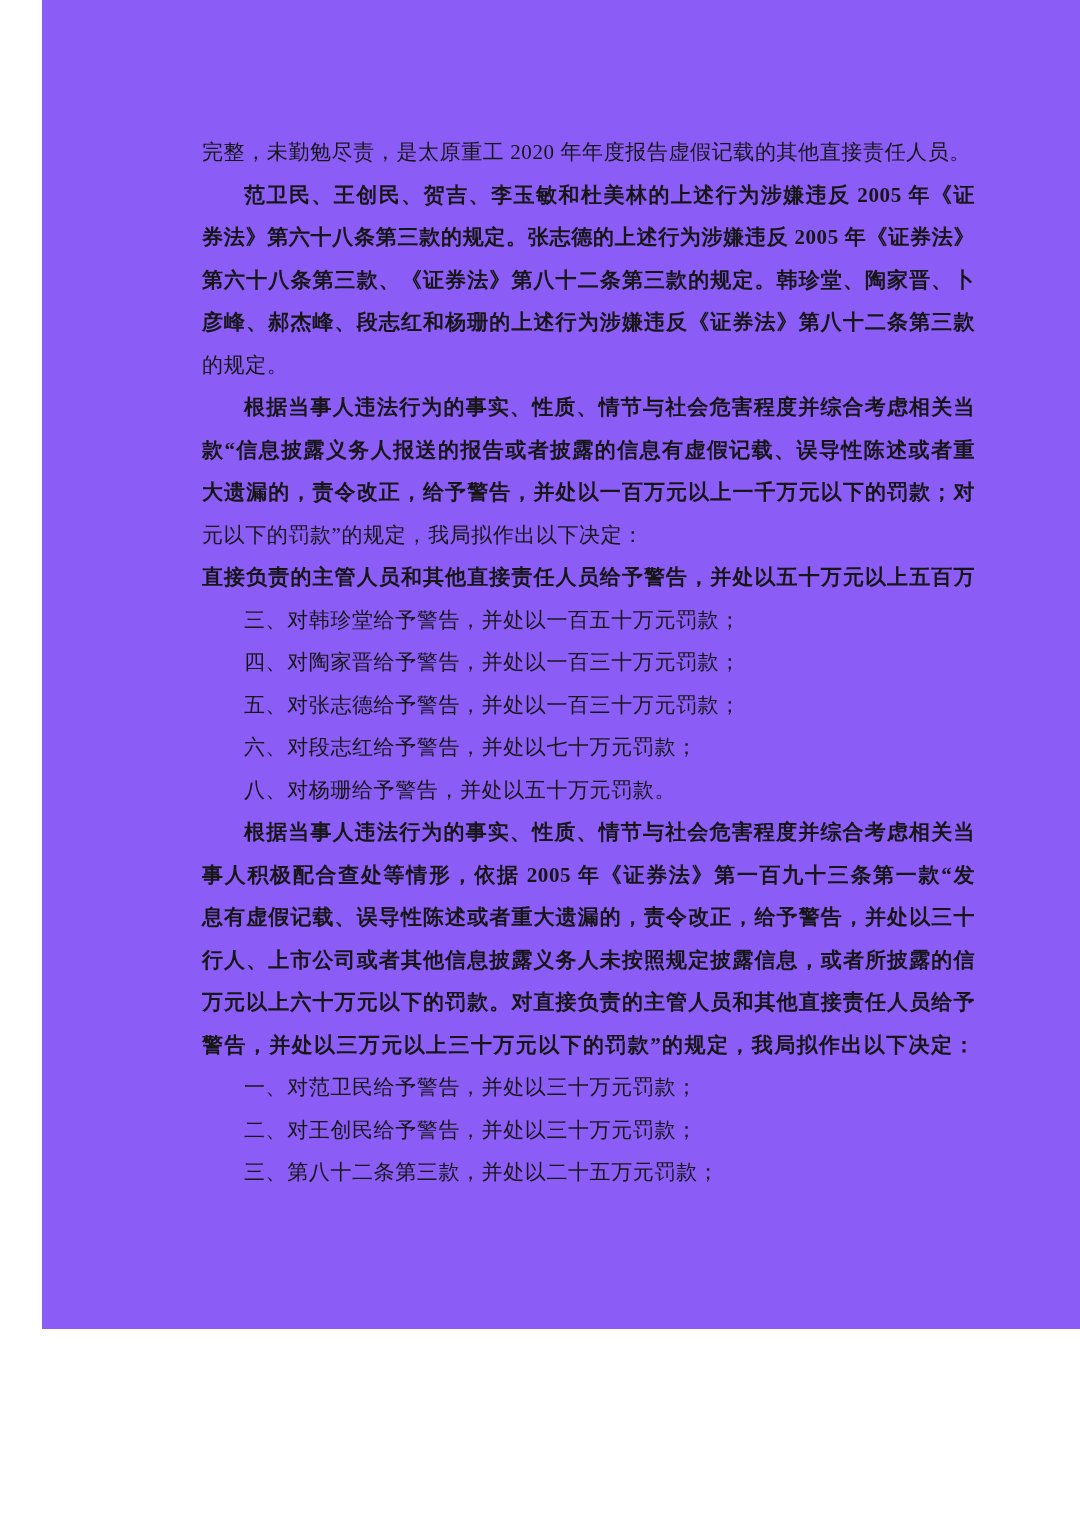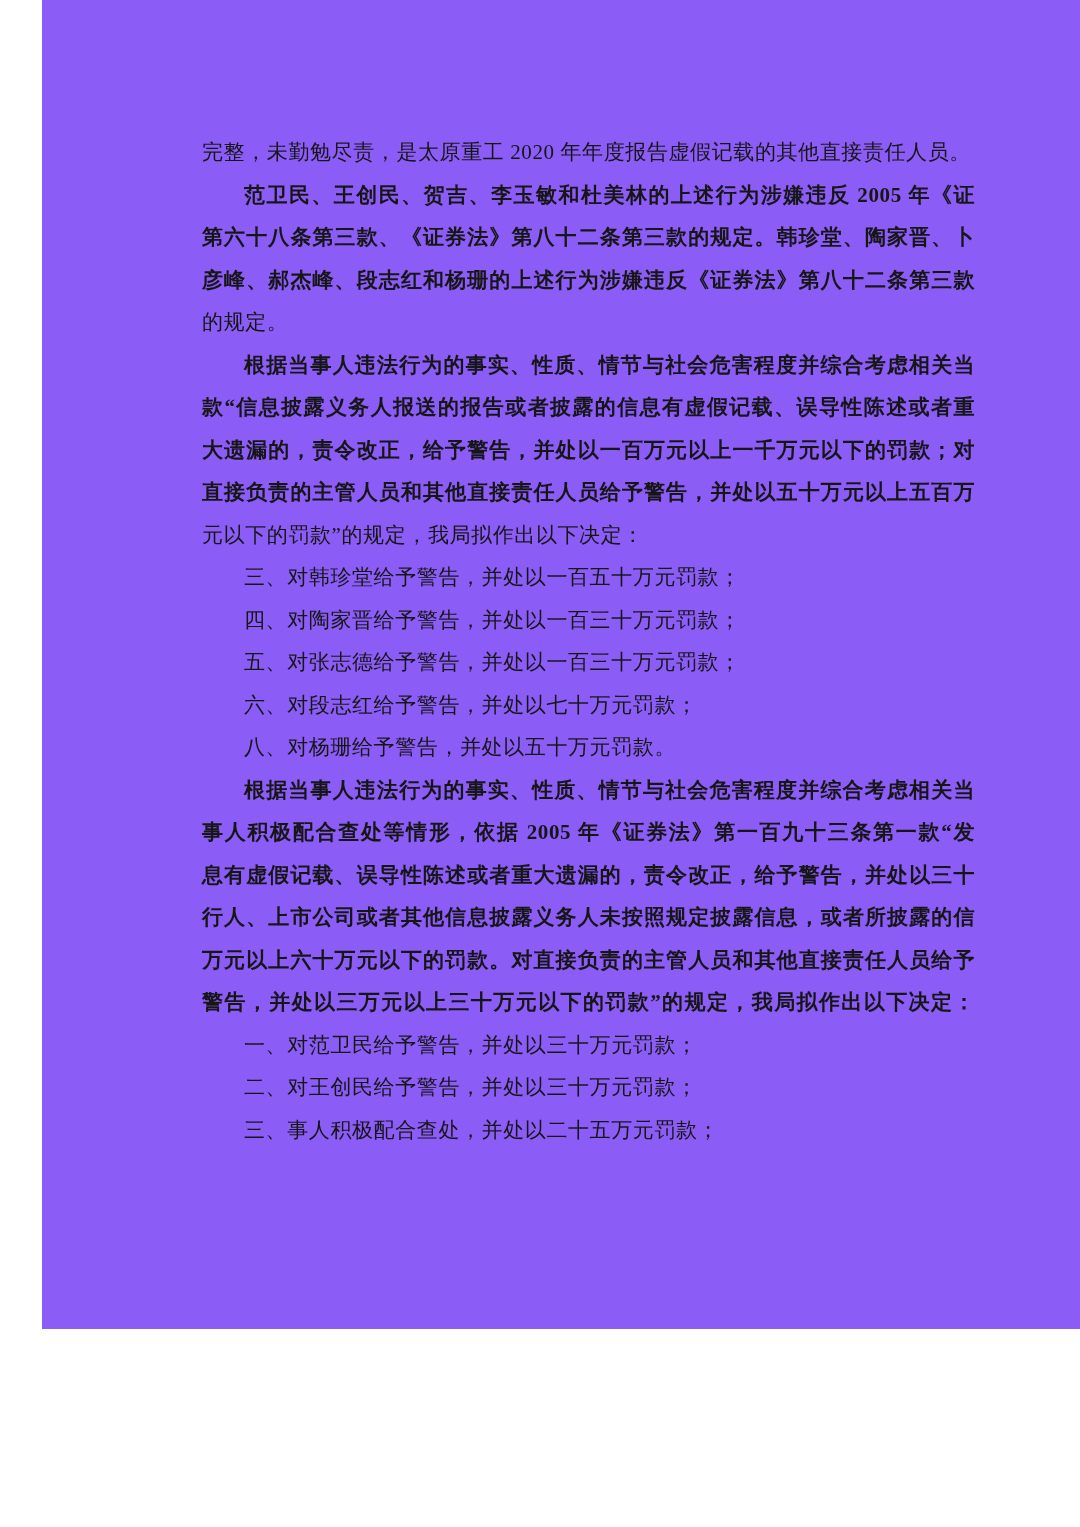--- a/index.html
+++ b/index.html
@@ -40,36 +40,37 @@
     text-indent: 42px;
   }
 </style>
 </head>
 <body>
 
 <div class="page">
   <div class="text-block">
       <div class="line">完整，未勤勉尽责，是太原重工 2020 年年度报告虚假记载的其他直接责任人员。</div>
       <div class="line indent fill">范卫民、王创民、贺吉、李玉敏和杜美林的上述行为涉嫌违反 2005 年《证</div>
+      <div class="line fill">券法》第六十八条第三款的规定。张志德的上述行为涉嫌违反 2005 年《证券法》</div>
       <div class="line fill">第六十八条第三款、《证券法》第八十二条第三款的规定。韩珍堂、陶家晋、卜</div>
       <div class="line fill">彦峰、郝杰峰、段志红和杨珊的上述行为涉嫌违反《证券法》第八十二条第三款</div>
       <div class="line">的规定。</div>
       <div class="line indent fill">根据当事人违法行为的事实、性质、情节与社会危害程度并综合考虑相关当</div>
       <div class="line fill">款“信息披露义务人报送的报告或者披露的信息有虚假记载、误导性陈述或者重</div>
       <div class="line fill">大遗漏的，责令改正，给予警告，并处以一百万元以上一千万元以下的罚款；对</div>
+      <div class="line">元以下的罚款”的规定，我局拟作出以下决定：</div>
       <div class="line fill">直接负责的主管人员和其他直接责任人员给予警告，并处以五十万元以上五百万</div>
-      <div class="line">元以下的罚款”的规定，我局拟作出以下决定：</div>
       <div class="line indent">三、对韩珍堂给予警告，并处以一百五十万元罚款；</div>
       <div class="line indent">四、对陶家晋给予警告，并处以一百三十万元罚款；</div>
       <div class="line indent">五、对张志德给予警告，并处以一百三十万元罚款；</div>
       <div class="line indent">六、对段志红给予警告，并处以七十万元罚款；</div>
       <div class="line indent">八、对杨珊给予警告，并处以五十万元罚款。</div>
       <div class="line indent fill">根据当事人违法行为的事实、性质、情节与社会危害程度并综合考虑相关当</div>
       <div class="line fill">事人积极配合查处等情形，依据 2005 年《证券法》第一百九十三条第一款“发</div>
       <div class="line fill">息有虚假记载、误导性陈述或者重大遗漏的，责令改正，给予警告，并处以三十</div>
       <div class="line fill">行人、上市公司或者其他信息披露义务人未按照规定披露信息，或者所披露的信</div>
       <div class="line fill">万元以上六十万元以下的罚款。对直接负责的主管人员和其他直接责任人员给予</div>
       <div class="line fill">警告，并处以三万元以上三十万元以下的罚款”的规定，我局拟作出以下决定：</div>
       <div class="line indent">一、对范卫民给予警告，并处以三十万元罚款；</div>
       <div class="line indent">二、对王创民给予警告，并处以三十万元罚款；</div>
-      <div class="line indent">三、事人积极配合查处，并处以二十五万元罚款；</div>
+      <div class="line indent">三、第八十二条第三款，并处以二十五万元罚款；</div>
     </div>
 </div>
 
 </body></html>

